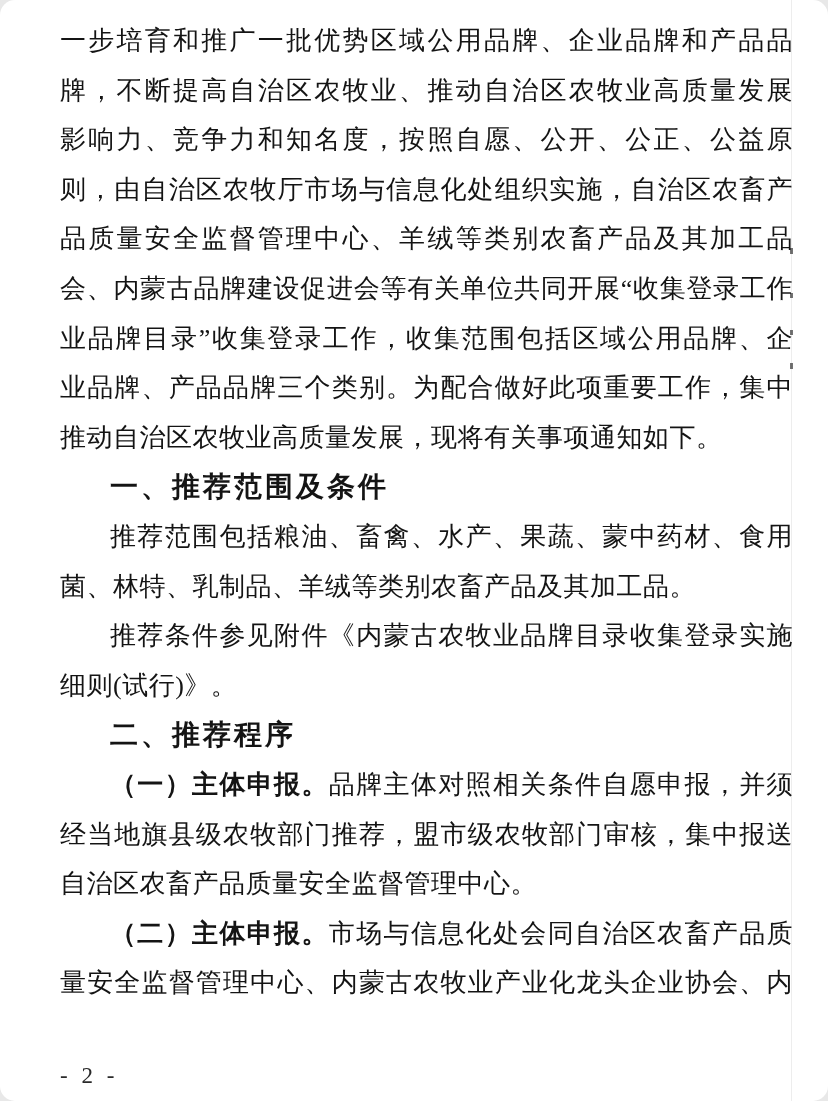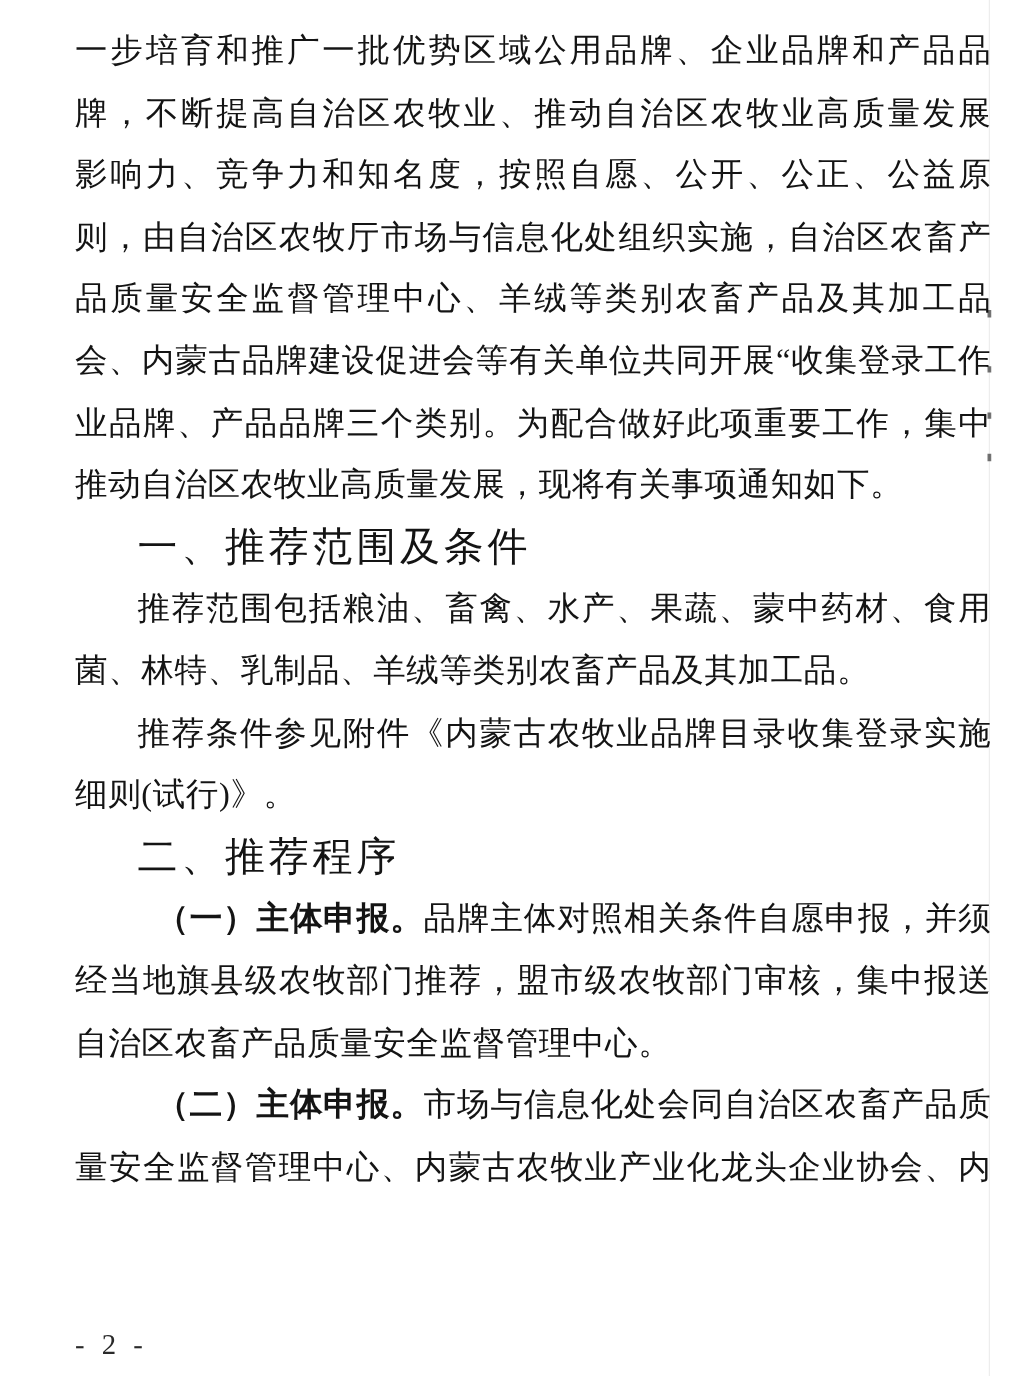--- a/index.html
+++ b/index.html
@@ -8,20 +8,21 @@
     background: #e8e8e8;
   }
   .page {
     position: relative;
     width: 828px;
     height: 1101px;
     background: #ffffff;
     overflow: hidden;
     font-family: "Liberation Serif", serif;
     color: #141414;
+    border-radius: 15px;
   }
   .doc {
     position: absolute;
     left: 60px;
     top: 16px;
     width: 733px;
   }
   .line {
     height: 49.6px;
     line-height: 49.6px;
@@ -31,28 +32,27 @@
   }
   .line.justify {
     text-align: justify;
     text-align-last: justify;
   }
   .line.indent {
     text-indent: 50px;
   }
   .line.heading {
     font-family: "Liberation Sans", sans-serif;
-    font-weight: 400;
-    font-size: 32px;
+    font-weight: 700;
+    font-size: 28px;
     letter-spacing: 3px;
   }
   .bp {
     font-family: "Liberation Sans", sans-serif;
     font-weight: 700;
-    margin-left: 15px;
   }
   .pagenum {
     position: absolute;
     left: 60px;
     top: 1062px;
     font-size: 23px;
     line-height: 28px;
     letter-spacing: 4px;
     color: #2a2a2a;
   }
@@ -74,20 +74,21 @@
 <body>
 
 <div class="page">
   <div class="doc">
       <div class="line justify">一步培育和推广一批优势区域公用品牌、企业品牌和产品品</div>
       <div class="line justify">牌，不断提高自治区农牧业、推动自治区农牧业高质量发展</div>
       <div class="line justify">影响力、竞争力和知名度，按照自愿、公开、公正、公益原</div>
       <div class="line justify">则，由自治区农牧厅市场与信息化处组织实施，自治区农畜产</div>
       <div class="line justify">品质量安全监督管理中心、羊绒等类别农畜产品及其加工品</div>
       <div class="line justify">会、内蒙古品牌建设促进会等有关单位共同开展“收集登录工作</div>
+      <div class="line justify">业品牌目录”收集登录工作，收集范围包括区域公用品牌、企</div>
       <div class="line justify">业品牌、产品品牌三个类别。为配合做好此项重要工作，集中</div>
       <div class="line">推动自治区农牧业高质量发展，现将有关事项通知如下。</div>
       <div class="line indent heading">一、推荐范围及条件</div>
       <div class="line justify indent">推荐范围包括粮油、畜禽、水产、果蔬、蒙中药材、食用</div>
       <div class="line">菌、林特、乳制品、羊绒等类别农畜产品及其加工品。</div>
       <div class="line justify indent">推荐条件参见附件《内蒙古农牧业品牌目录收集登录实施</div>
       <div class="line">细则(试行)》。</div>
       <div class="line indent heading">二、推荐程序</div>
       <div class="line justify indent"><span class="bp">（一）主体申报。</span><span>品牌主体对照相关条件自愿申报，并须</span></div>
       <div class="line justify">经当地旗县级农牧部门推荐，盟市级农牧部门审核，集中报送</div>

